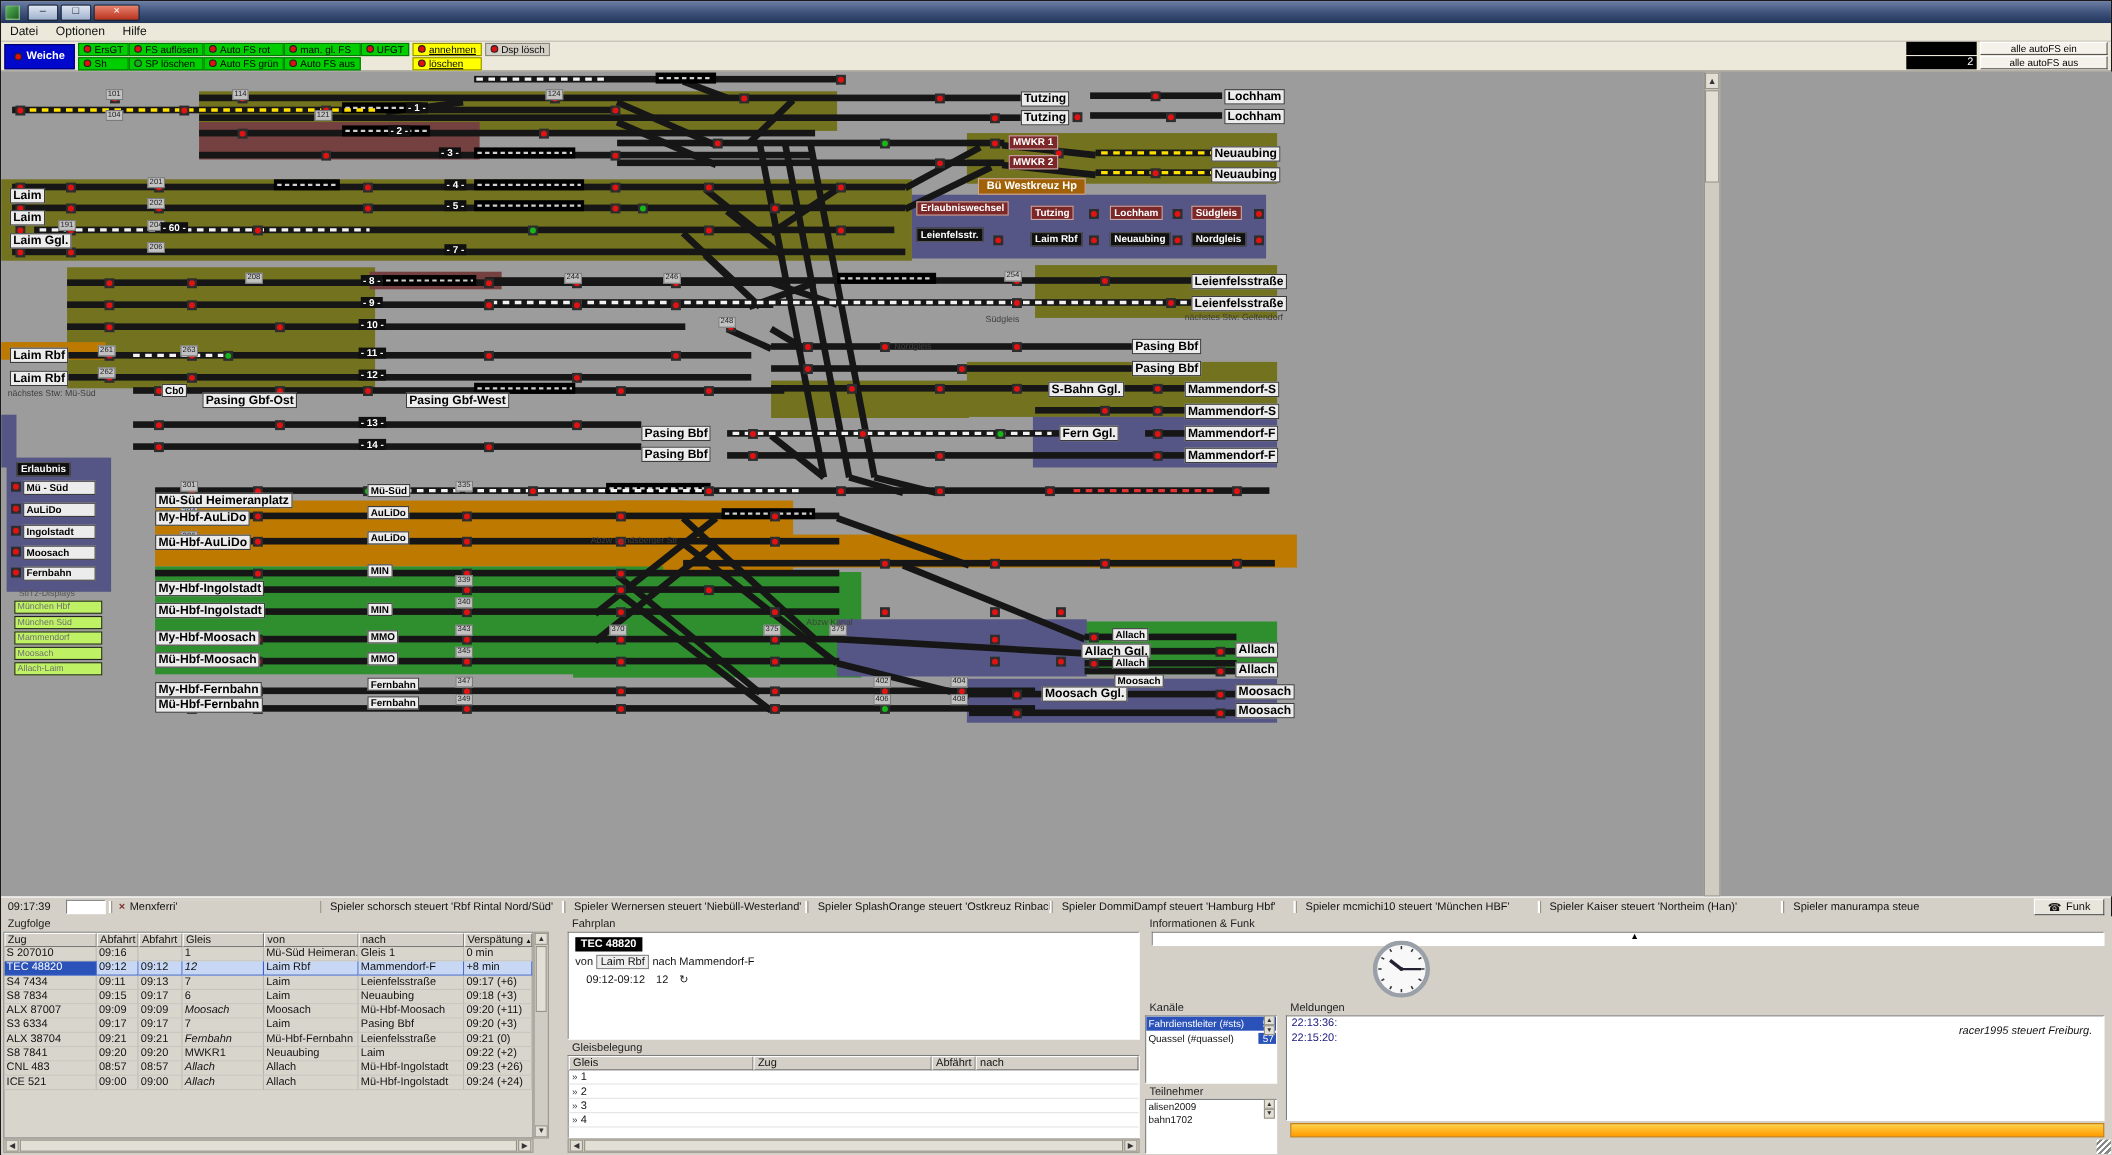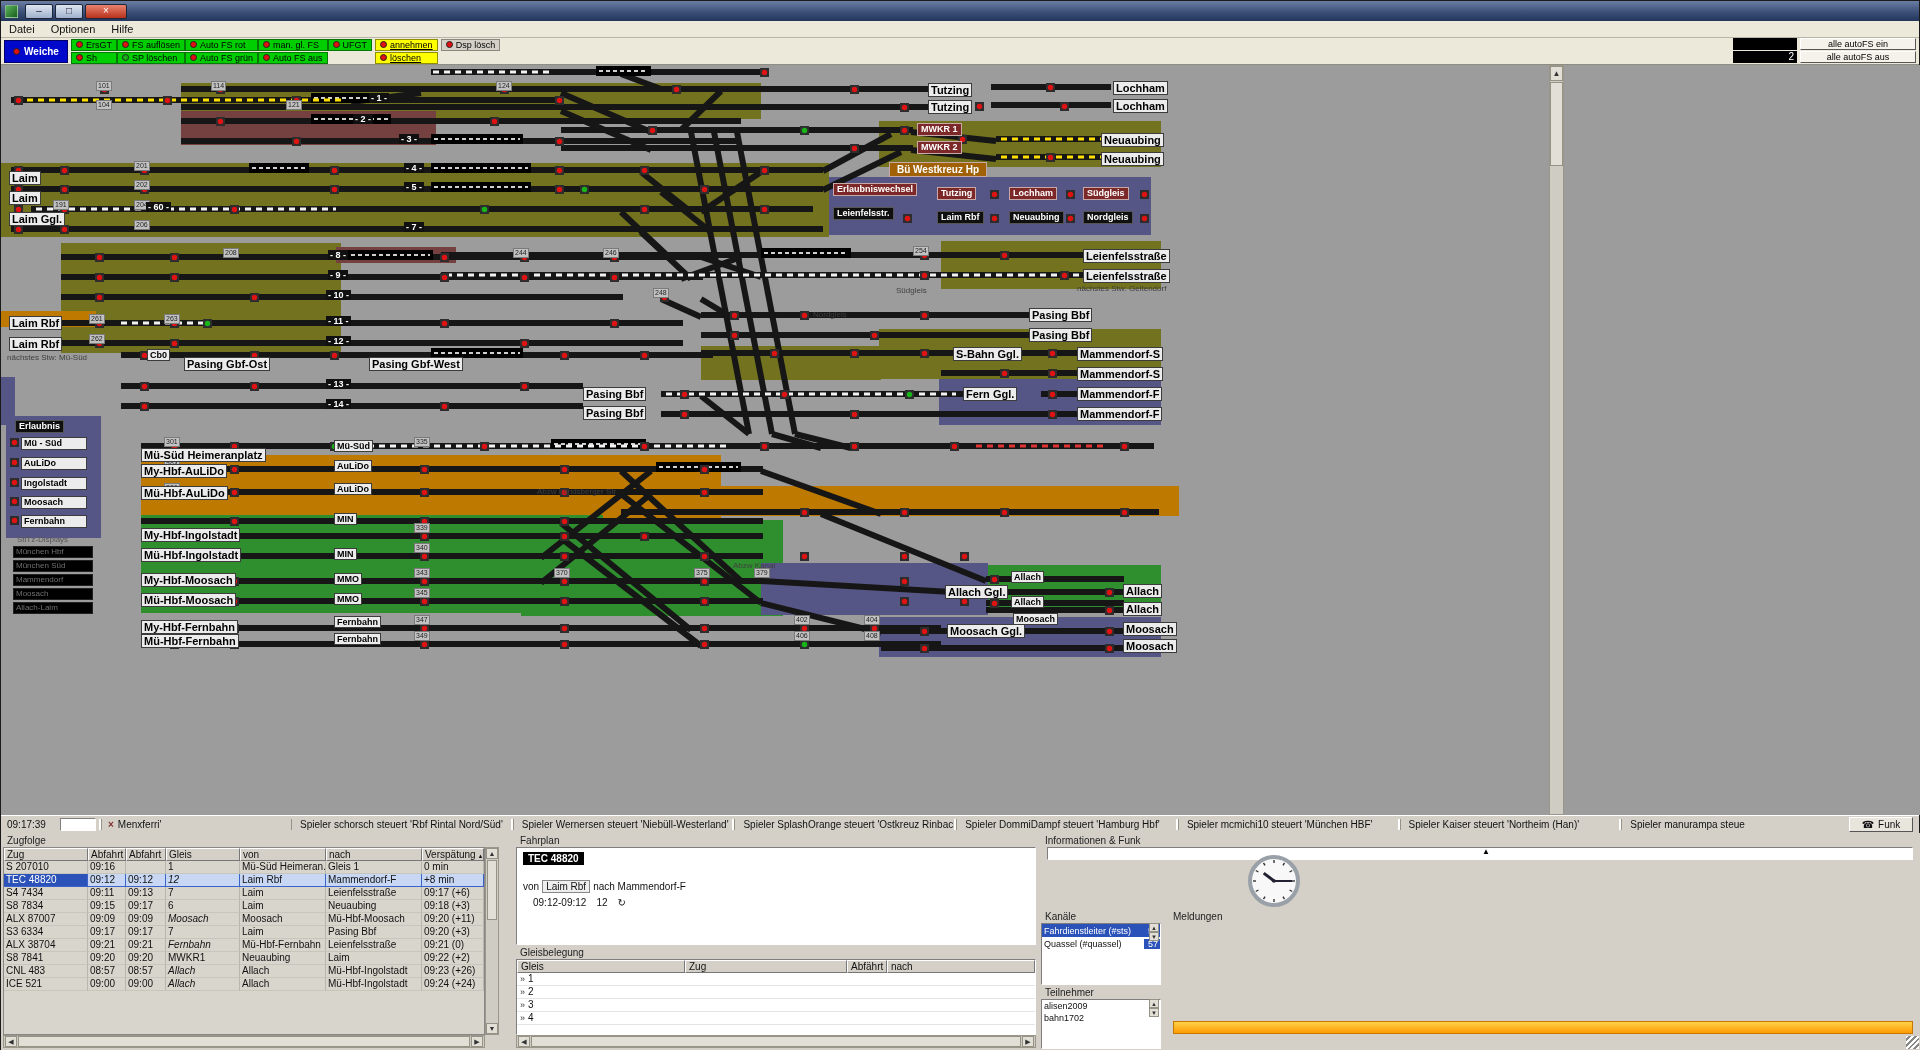--- a/index.html
+++ b/index.html
@@ -38,21 +38,21 @@
 .tl{position:absolute;white-space:nowrap;z-index:5}
 .tl.st{background:#ececec;border:1px solid #3c3c3c;color:#000;font-size:11px;font-weight:bold;line-height:12px;padding:0 2px}
 .tl.st2{background:#ececec;border:1px solid #3c3c3c;color:#000;font-size:9px;font-weight:bold;line-height:10px;padding:0 2px}
 .tl.num{background:#101010;color:#fff;font-size:9px;font-weight:bold;line-height:10px;padding:0 2px;z-index:6}
 .tl.tiny{color:#3f3f3f;font-size:8px;line-height:9px}
 .tl.mar{background:#7c2828;border:1px solid #c9a8a8;color:#fff;font-size:9px;font-weight:bold;line-height:11px;padding:0 3px}
 .tl.bu{background:#a16207;border:1px solid #c9a8a8;color:#fff;font-size:10px;font-weight:bold;line-height:13px;padding:0 7px}
 .tl.dkb{background:#101010;border:1px solid #555;color:#fff;font-size:9px;font-weight:bold;line-height:11px;padding:0 3px}
 .tl.erl{background:#ececec;border:1px solid #3c3c3c;color:#000;font-size:9px;font-weight:bold;line-height:11px;padding:0 2px;min-width:66px}
 .tl.ghost{color:#555;font-size:8px}
-.tl.ghostbar{background:#000000;border:1px solid #222;color:#6f6f6f;font-size:8px;line-height:10px;width:80px;padding:0 2px}
+.tl.ghostbar{background:#bef264;border:1px solid #222;color:#6f6f6f;font-size:8px;line-height:10px;width:80px;padding:0 2px}
 .tl.sig{background:#c2c2c2;border:1px solid #7a7a7a;color:#1c1c1c;font-size:7px;line-height:8px;padding:0 1px;z-index:4}
 .vscroll{position:absolute;left:1548px;top:0;width:15px;height:750px;background:#cfccc3;border:1px solid #9a968a;font-size:8px;color:#333;z-index:10}
 .vs-btn{height:15px;display:flex;align-items:center;justify-content:center;background:#e2dfd6;border:1px solid #979286}
 .vs-thumb{height:84px;background:#e2dfd6;border:1px solid #979286;margin-top:1px}
 
 
 .statusbar{position:absolute;top:814px;left:0;right:0;height:18px;background:#d4d0c8;border-top:1px solid #fff;display:flex;align-items:center;font-size:10px;color:#111}
 .sb-time{width:54px;padding-left:6px;flex:none}
 .sb-input{width:36px;height:13px;background:#fff;border:1px solid #808080;border-bottom-color:#fff;border-right-color:#fff;margin:0 5px;flex:none}
 .sb-seg{border-left:1px solid #979286;box-shadow:-2px 0 0 #fff;padding:0 8px;white-space:nowrap;overflow:hidden;flex:1}
@@ -74,21 +74,21 @@
 .zrow.sel .zc0{background:#2a52b8;color:#fff}
 .zc.it{font-style:italic}
 .sort{font-size:6px;margin-left:2px}
 .scrollv{position:absolute;width:14px;background:#cfccc3;border:1px solid #9a968a;font-size:7px;color:#333}
 .scrollh{position:absolute;height:13px;background:#cfccc3;border:1px solid #9a968a;font-size:7px;color:#333;display:flex;align-items:center;justify-content:space-between;padding:0 1px}
 .sc-btn{width:12px;height:11px;background:#e2dfd6;border:1px solid #979286;display:flex;align-items:center;justify-content:center}
 .sc-thumb{height:11px;background:#e2dfd6;border:1px solid #979286;flex:1;margin:0 1px}
 
 #fahrplan-box{left:515px;top:14px;width:520px;height:98px;padding:4px 6px}
 .fp-train{display:inline-block;background:#000;color:#fff;font-weight:bold;font-size:10px;padding:1px 5px}
-.fp-route{margin-top:16px}
+.fp-route{margin-top:4px}
 .fp-from{border:1px solid #888;background:#eee;padding:0 3px;margin:0 3px}
 .fp-entry{margin-top:5px;padding-left:10px;display:flex;gap:10px;align-items:center}
 
 #gb-area{left:515px;top:126px;width:520px;height:76px}
 .gbrow{display:flex;height:13px;border-bottom:1px solid #e4e4e4}
 .gbhdr{background:#d4d0c8}
 .gbhdr .gc{border:1px solid #fff;border-right-color:#777;border-bottom-color:#777}
 .gc{flex:none;padding:0 3px;height:13px;line-height:12px;overflow:hidden}
 .gc0{width:168px}.gc1{width:162px}.gc2{width:40px}.gc3{width:148px}
 .gb-ico{color:#333;font-size:9px;margin-right:3px}
@@ -1161,21 +1161,21 @@
         <div class="tl st2" style="left: 333px; top: 448px;">MIN</div>
         <div class="tl st" style="left: 140px; top: 463px;">My-Hbf-Ingolstadt</div>
         <div class="tl st" style="left: 140px; top: 483px;">Mü-Hbf-Ingolstadt</div>
         <div class="tl st2" style="left: 333px; top: 483px;">MIN</div>
         <div class="tl st" style="left: 140px; top: 508px;">My-Hbf-Moosach</div>
         <div class="tl st2" style="left: 333px; top: 508px;">MMO</div>
         <div class="tl st" style="left: 140px; top: 528px;">Mü-Hbf-Moosach</div>
         <div class="tl st2" style="left: 333px; top: 528px;">MMO</div>
         <div class="tl tiny" style="left: 732px; top: 496px;">Abzw Kanal</div>
         <div class="tl st2" style="left: 1010px; top: 506px;">Allach</div>
-        <div class="tl st" style="left: 944px; top: 520px;">Allach Ggl.</div>
+        <div class="tl st" style="left: 982px; top: 520px;">Allach Ggl.</div>
         <div class="tl st" style="left: 1122px; top: 519px;">Allach</div>
         <div class="tl st2" style="left: 1010px; top: 531px;">Allach</div>
         <div class="tl st" style="left: 1122px; top: 537px;">Allach</div>
         <div class="tl st" style="left: 140px; top: 555px;">My-Hbf-Fernbahn</div>
         <div class="tl st2" style="left: 333px; top: 551px;">Fernbahn</div>
         <div class="tl st" style="left: 946px; top: 559px;">Moosach Ggl.</div>
         <div class="tl st2" style="left: 1012px; top: 548px;">Moosach</div>
         <div class="tl st" style="left: 1122px; top: 557px;">Moosach</div>
         <div class="tl st" style="left: 140px; top: 569px;">Mü-Hbf-Fernbahn</div>
         <div class="tl st2" style="left: 333px; top: 568px;">Fernbahn</div>
@@ -1454,17 +1454,22 @@
     <div class="whitebox" id="teil-list">
         <div class="tn-row">alisen2009</div>
         <div class="tn-row">bahn1702</div>
       </div>
     <div class="mini-spin" style="left:1148px;top:166px">
       <div>▲</div>
       <div>▼</div>
     </div>
 
     <div class="group-label" style="left:1172px;top:78px">Meldungen</div>
+    <div class="whitebox" id="meld-area">
+      <span class="md-notice">racer1995 steuert Freiburg.</span>
+    <div class="md-row"><span>22:13:36:</span><span> </span></div>
+        <div class="md-row"><span>22:15:20:</span><span> </span></div>
+      </div>
     <div id="meld-bar"></div>
     <div class="resize-grip"></div>
   </div>
 
 </div>
 
 </body></html>

